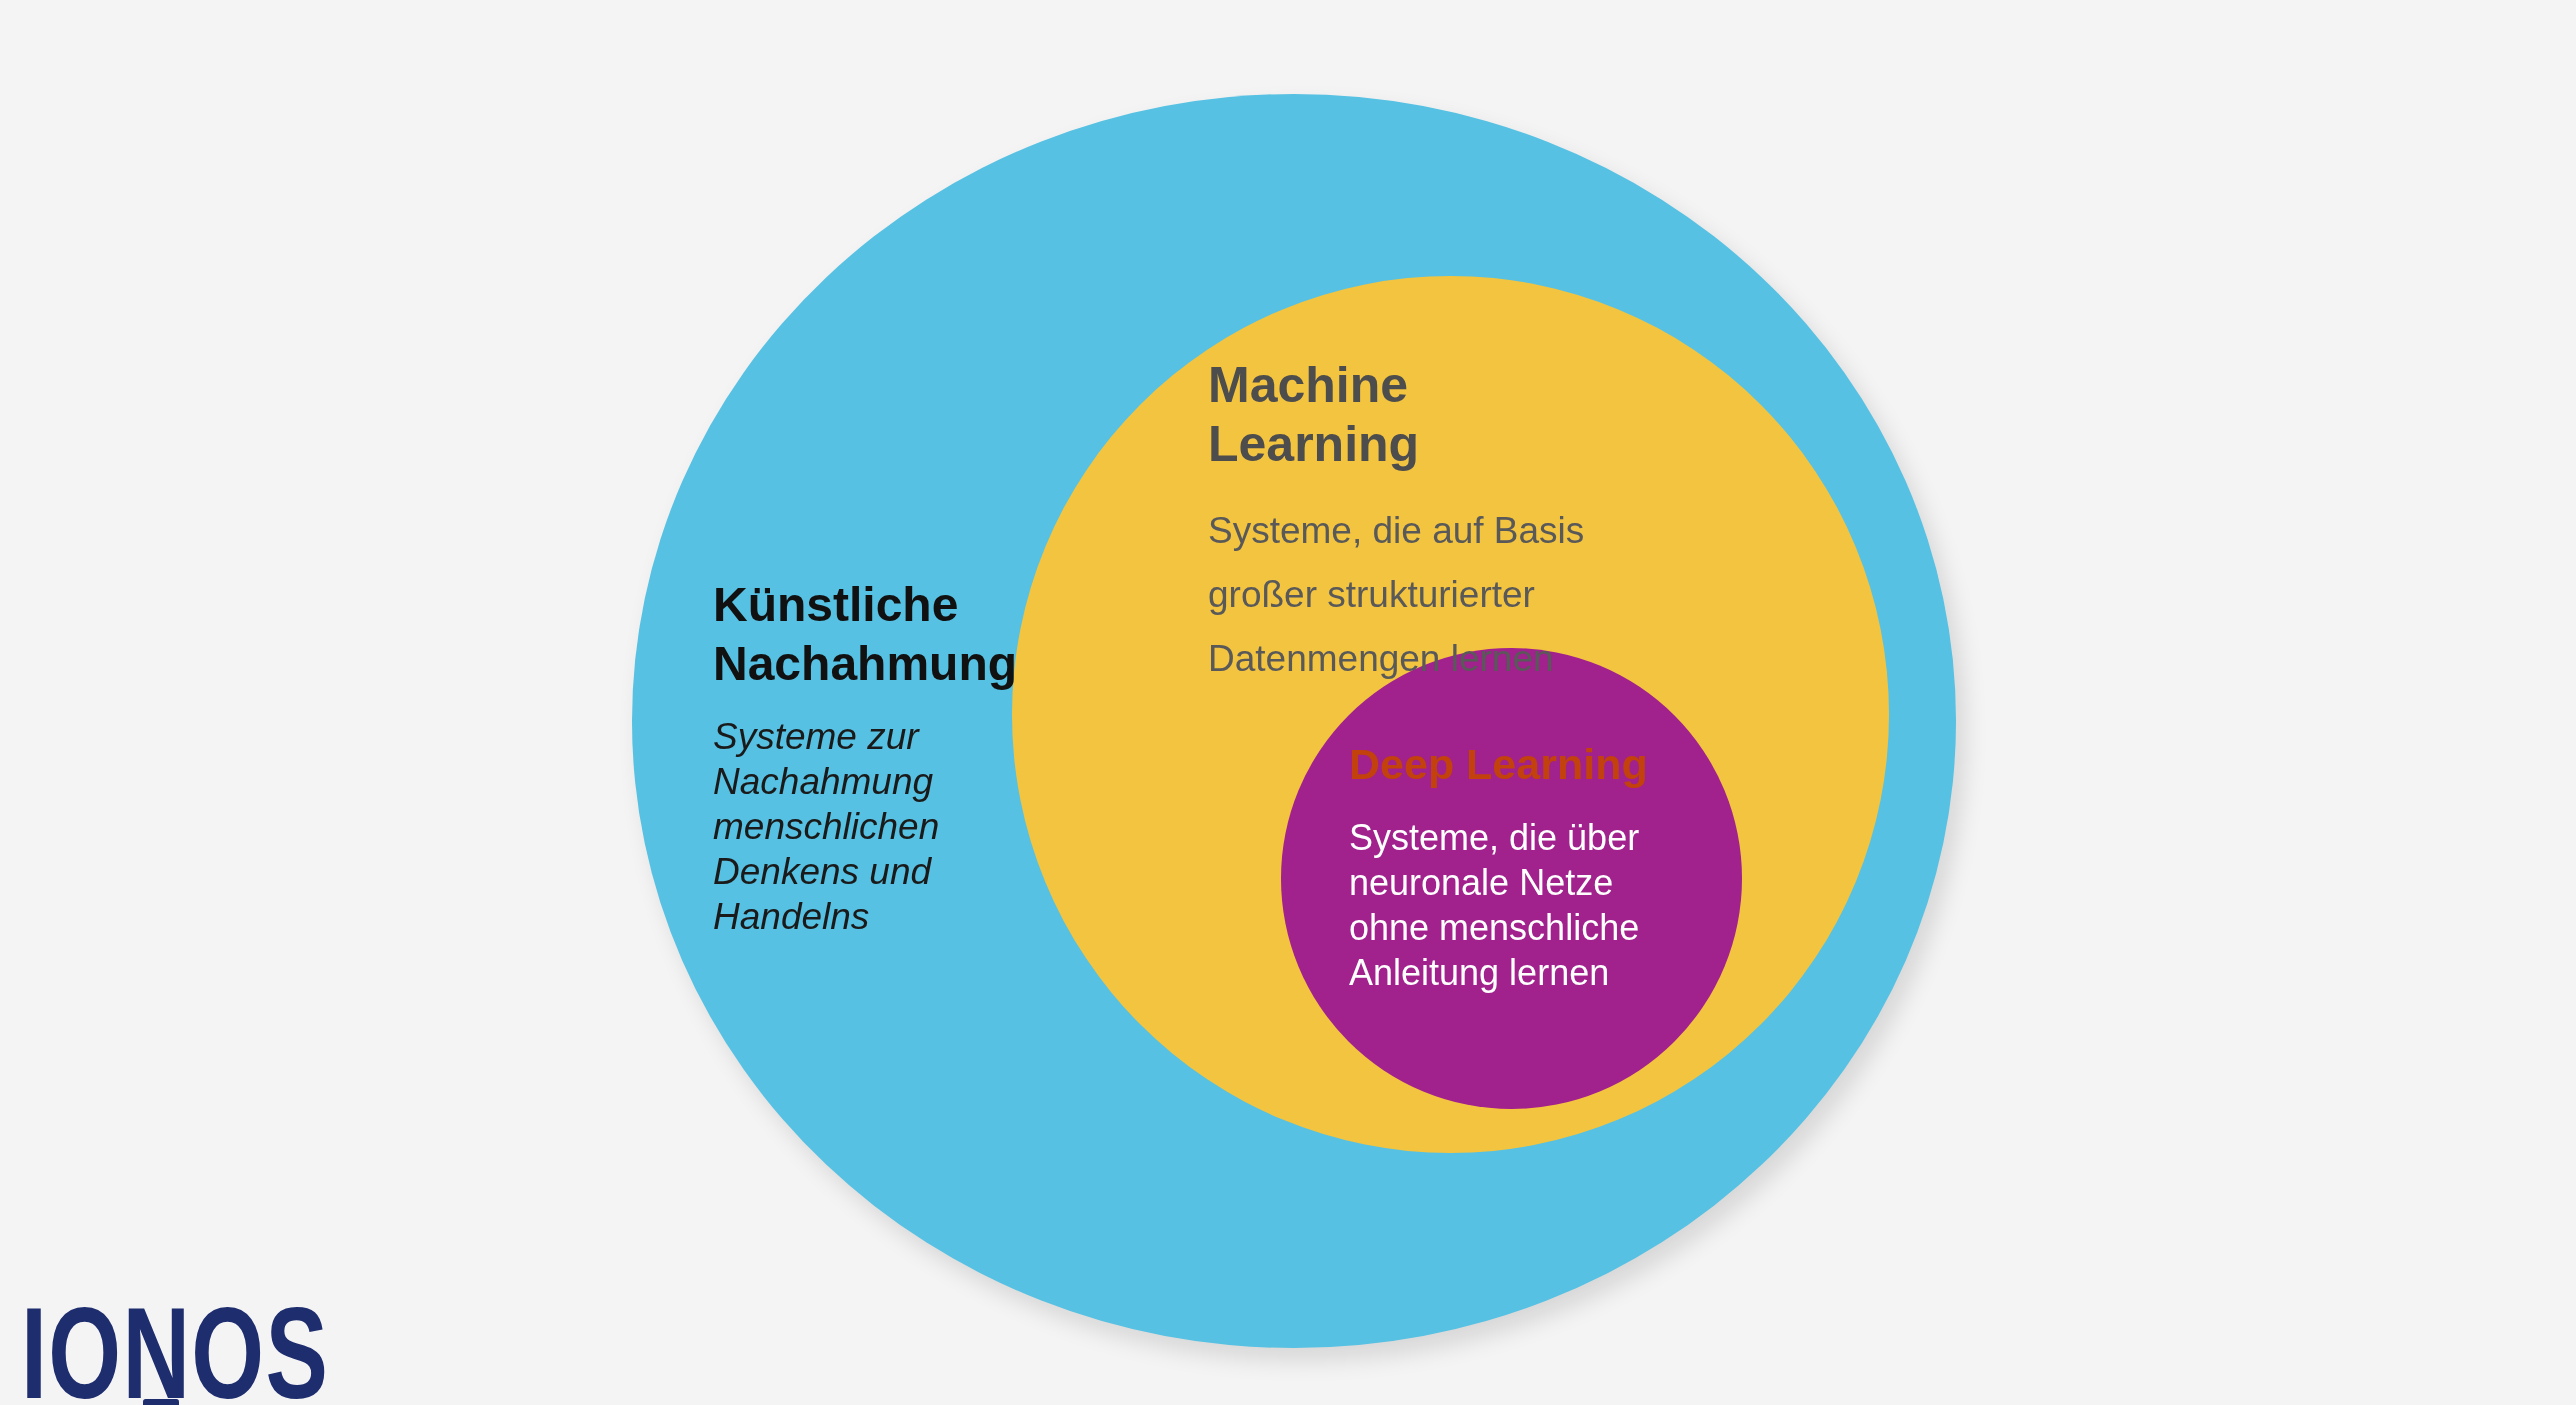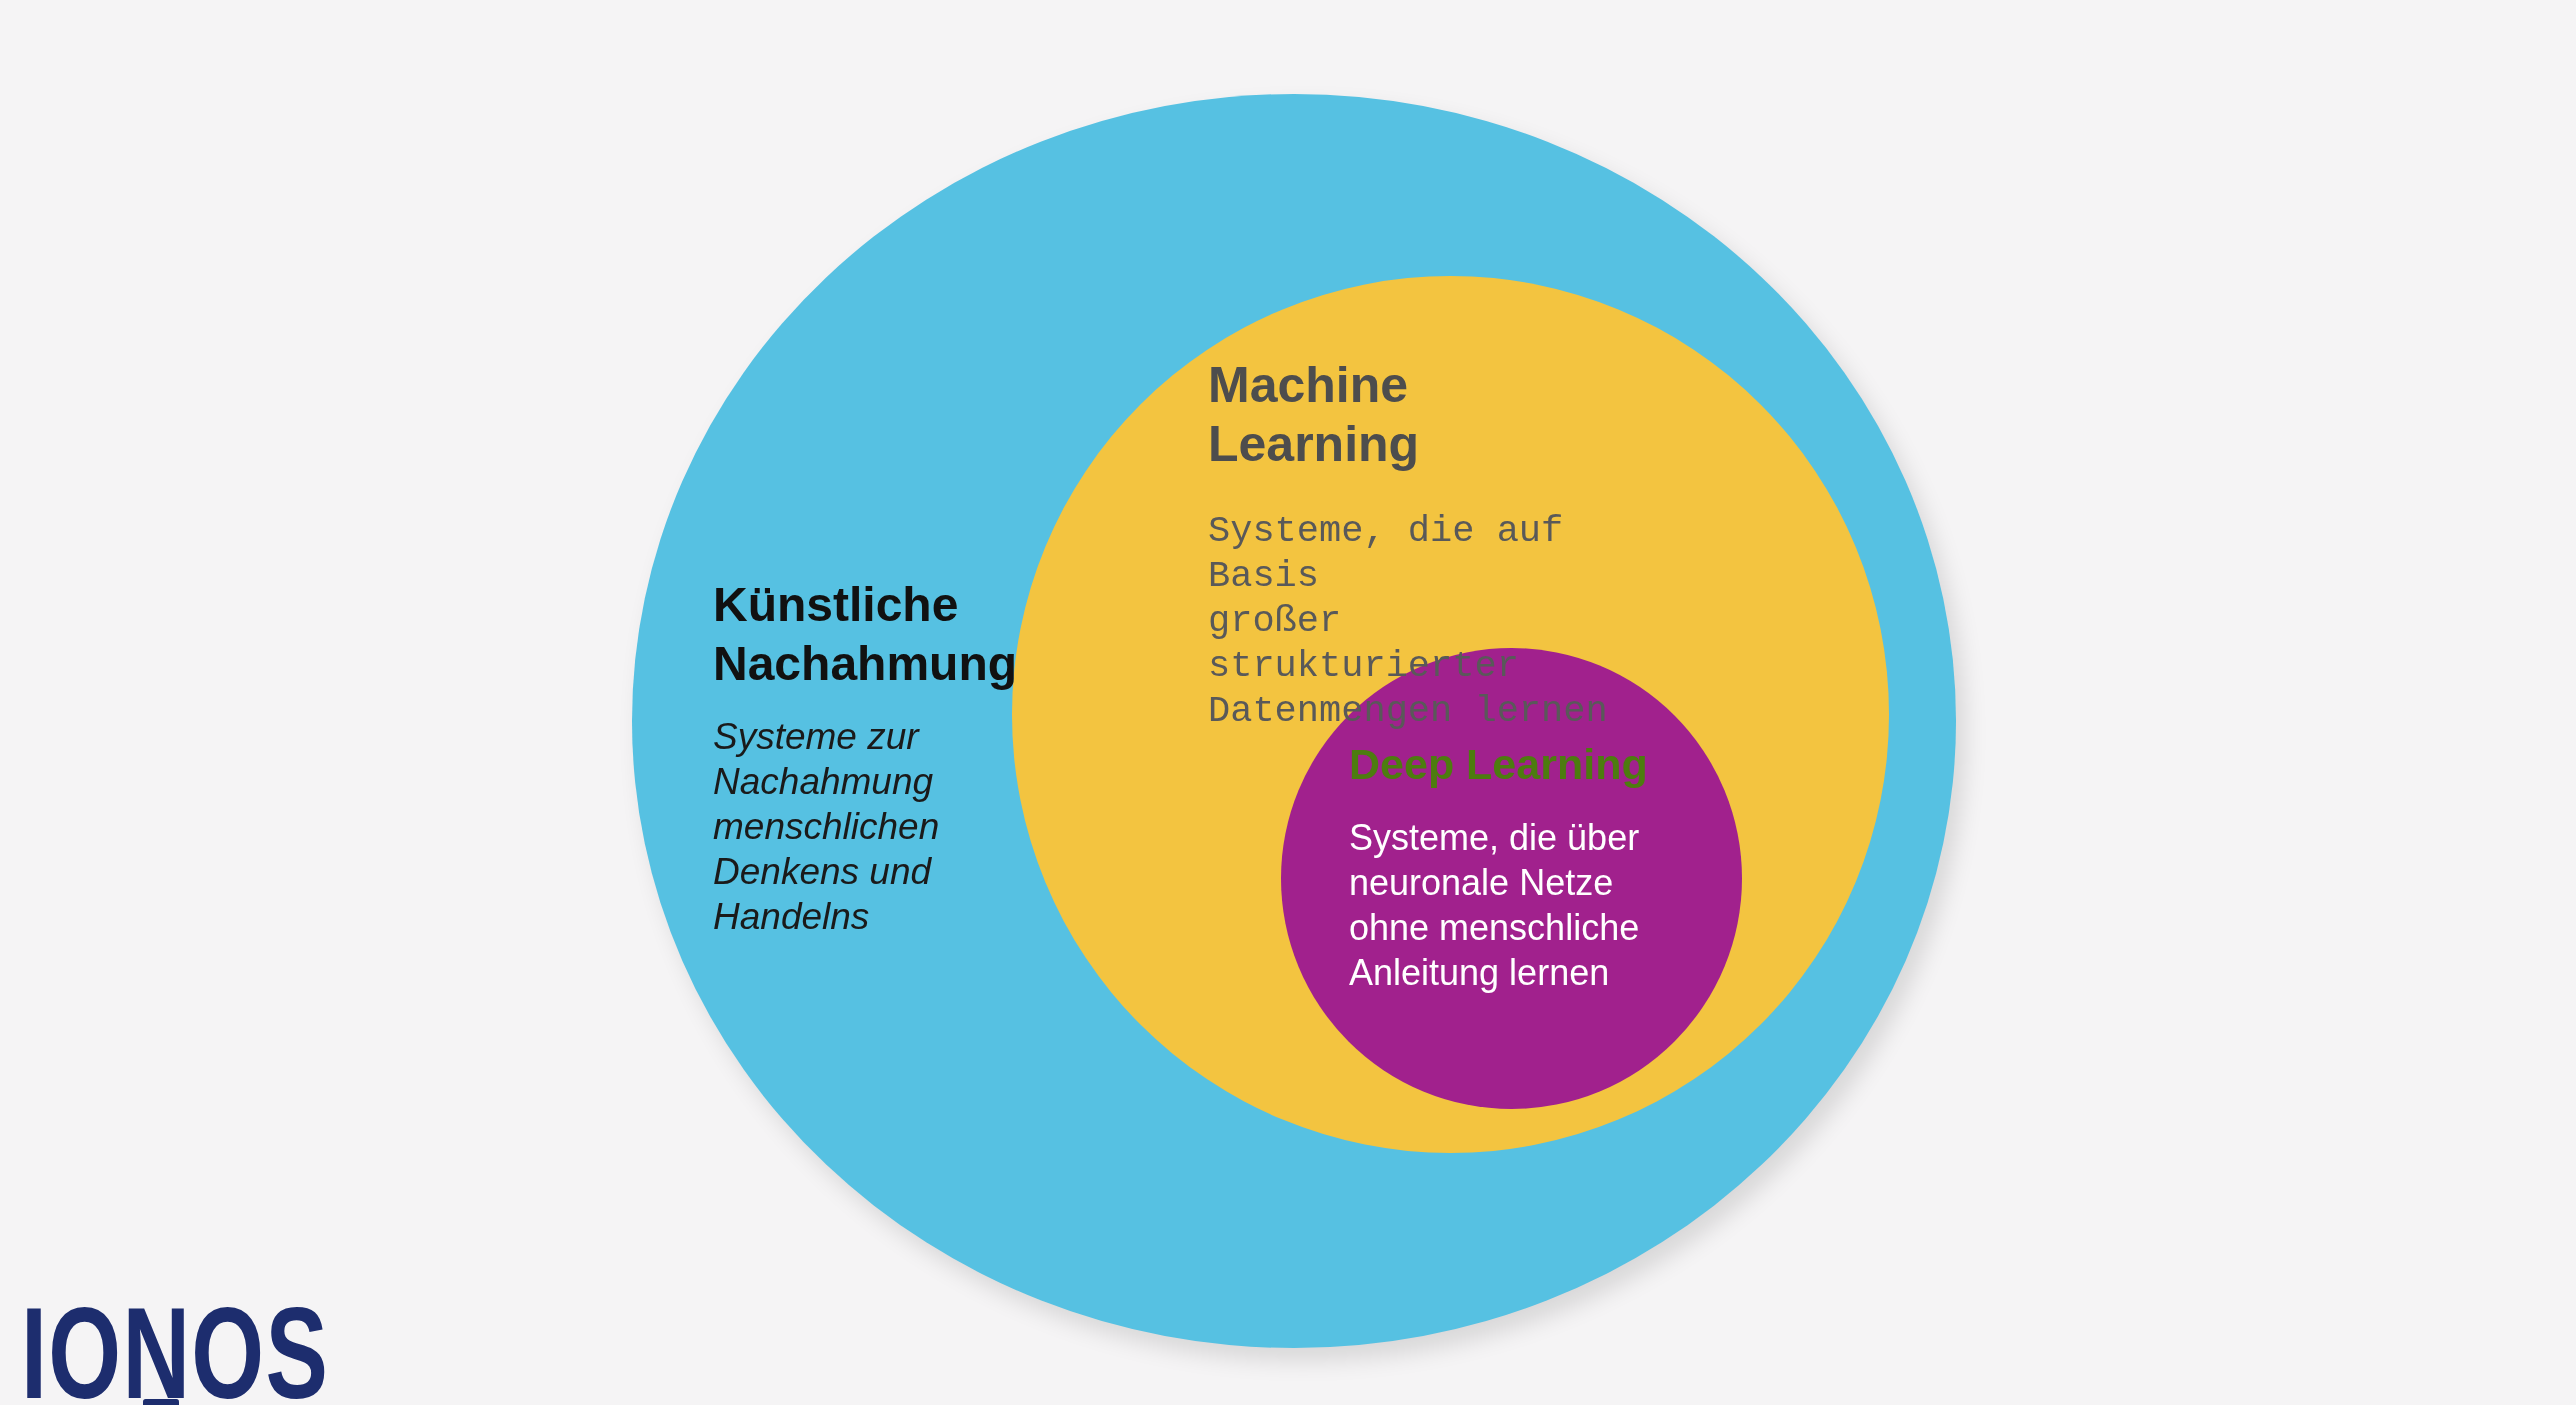--- a/index.html
+++ b/index.html
@@ -65,24 +65,23 @@
   #ml-text {
     left: 1208px;
     top: 356px;
     width: 445px;
   }
   #ml-text .title {
     font-size: 50px;
     line-height: 59px;
   }
   #ml-text .desc {
-    margin-top: 35px;
+    margin-top: 25px;
     font-size: 37px;
-    line-height: 45px;
-    font-family: Liberation Mono, monospace;
+    line-height: 64px;
   }
   #dl-text {
     left: 1349px;
     top: 738px;
     width: 356px;
   }
   #dl-text .title {
     font-size: 43px;
     line-height: 53px;
   }
@@ -135,21 +134,21 @@
 
   <div class="label" id="ml-text">
     <div class="title" style="color: rgb(77, 77, 77);">Machine
 Learning</div>
     <div class="desc" style="color: rgb(89, 89, 89);">Systeme, die auf Basis
 großer strukturierter
 Datenmengen lernen</div>
   </div>
 
   <div class="label" id="dl-text">
-    <div class="title" style="color: #4d7c0f;">Deep Learning</div>
+    <div class="title" style="color: #c2410c;">Deep Learning</div>
     <div class="desc" style="color: rgb(255, 255, 255); margin-top: 24px;">Systeme, die über
 neuronale Netze
 ohne menschliche
 Anleitung lernen</div>
   </div>
 
   <div id="logo" style="color: rgb(29, 45, 110);">IONOS</div>
 
   <div id="logo-partial" style="background: rgb(29, 45, 110);"></div>
 

